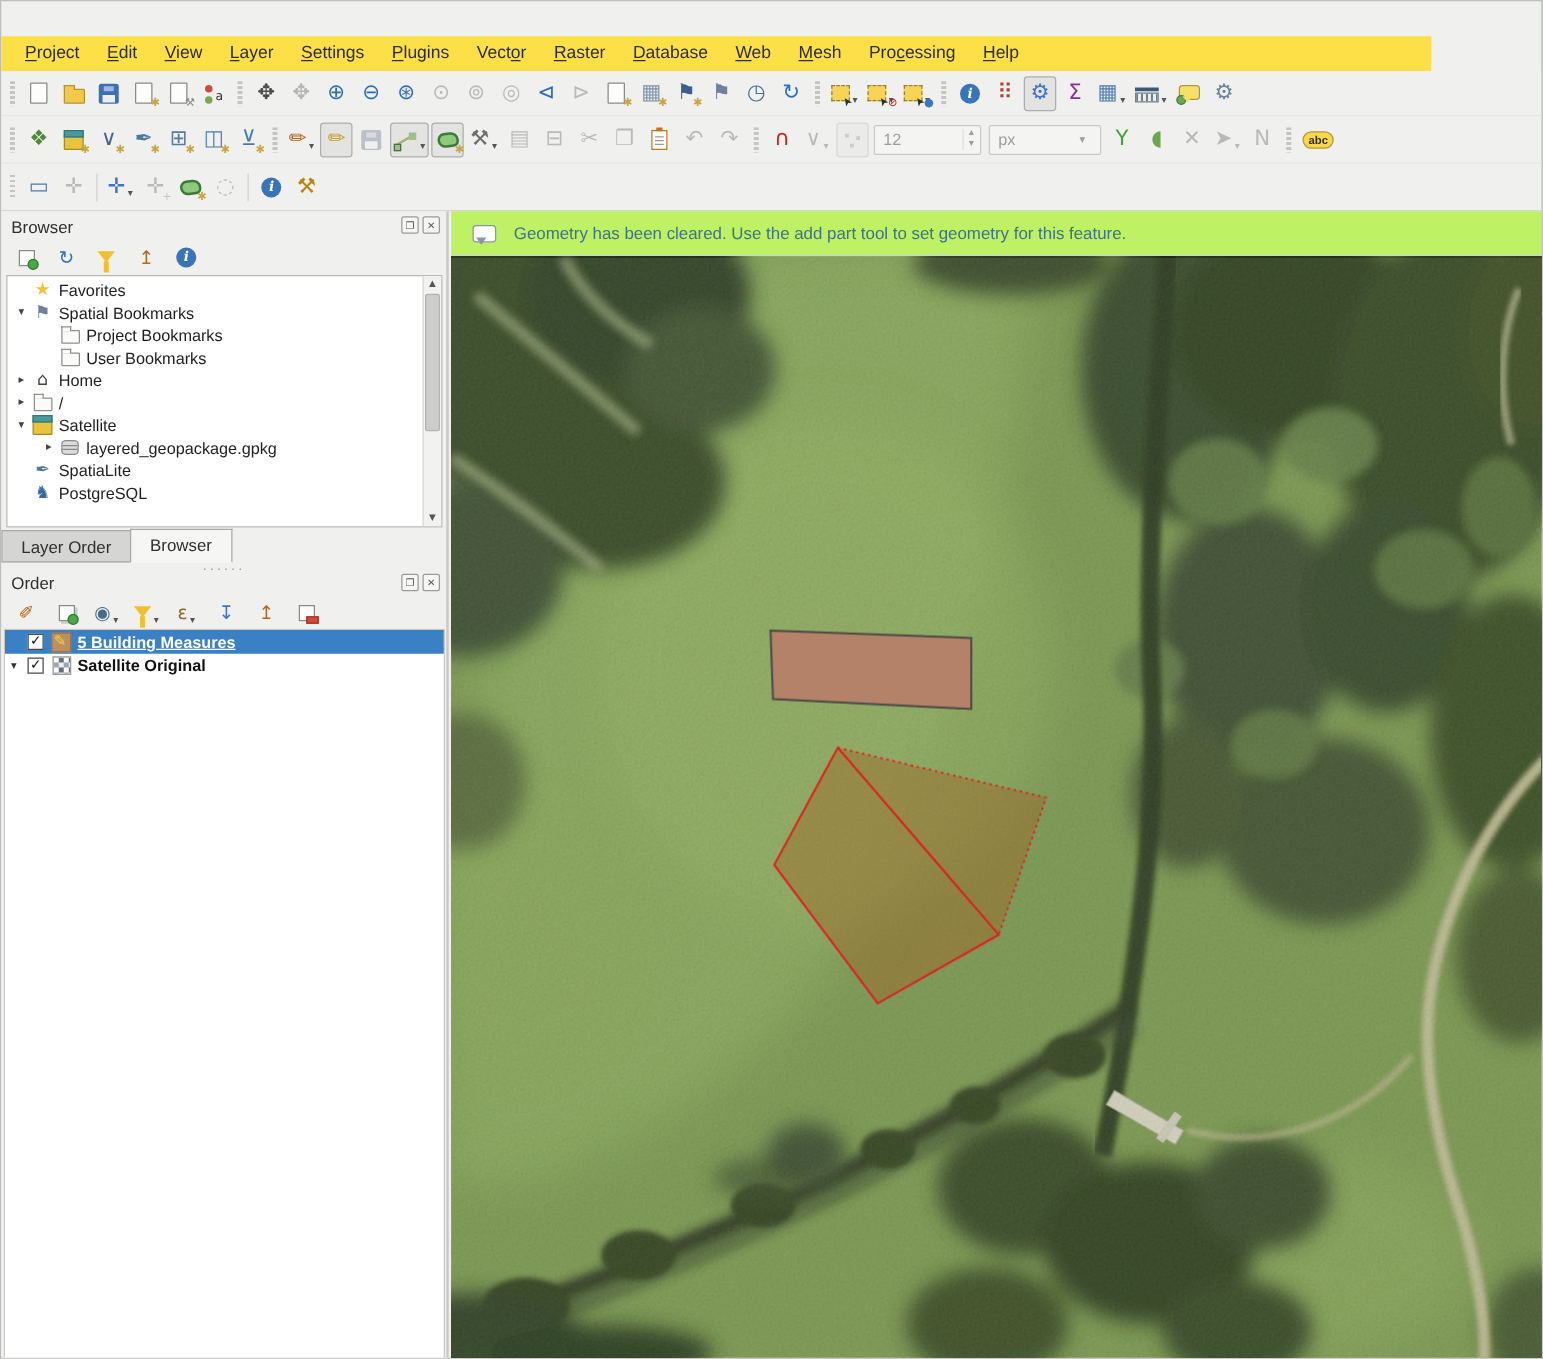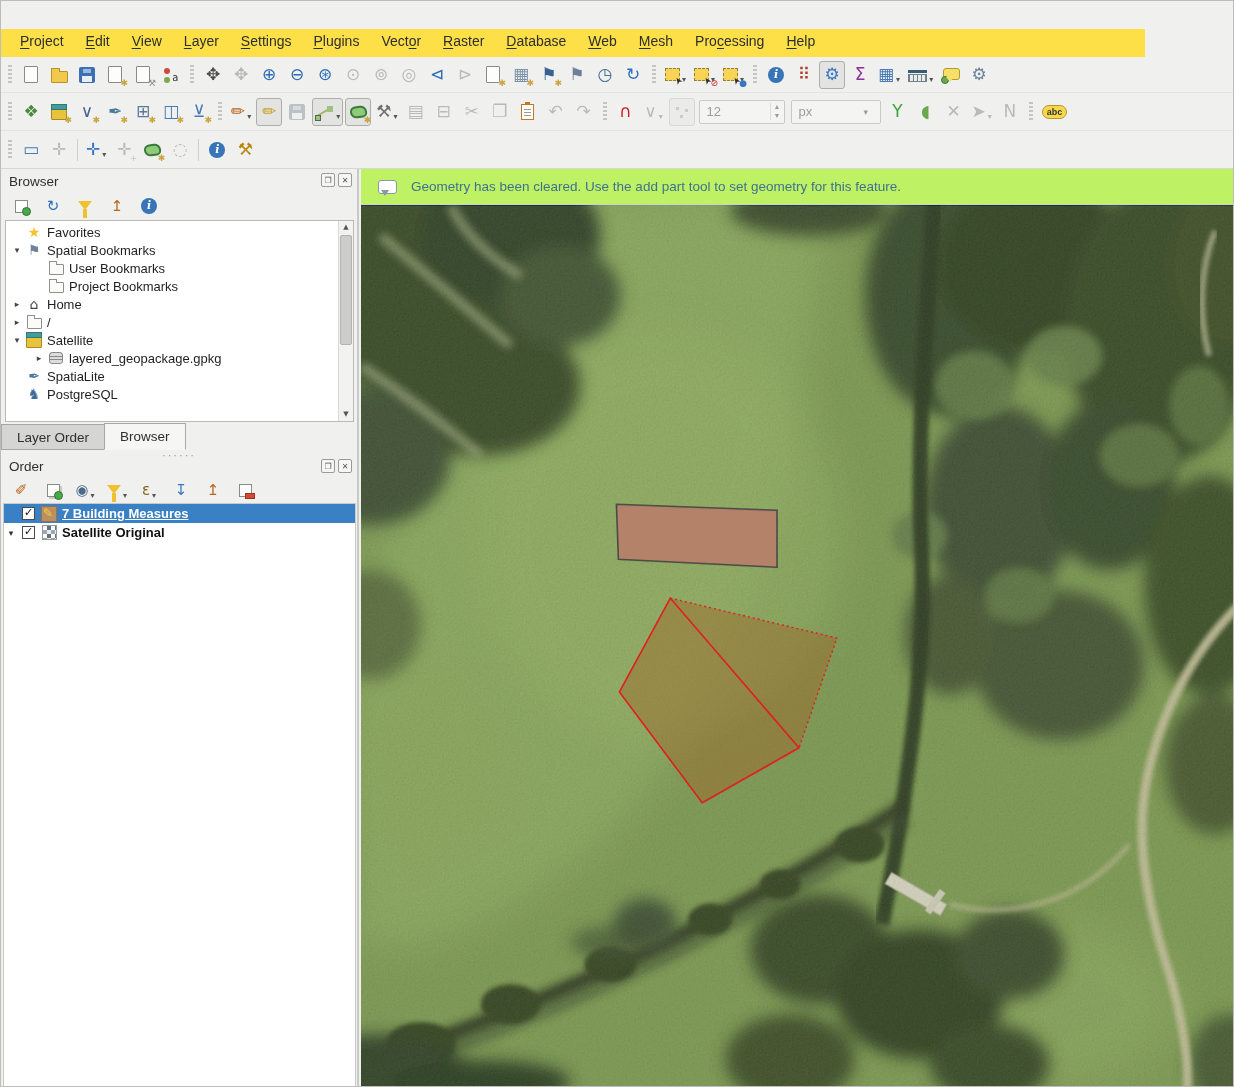--- a/index.html
+++ b/index.html
@@ -451,28 +451,28 @@
             <span class="tico">
               <span class="ic" style="color: rgb(112, 128, 154);">⚑</span>
             </span>
             <span class="tlabel">Spatial Bookmarks</span>
           </div>
           <div class="trow" style="padding-left: 26px;">
             <span class="exp"></span>
             <span class="tico">
               <span class="ic i-foldergray"></span>
             </span>
-            <span class="tlabel">User Bookmarks</span>
+            <span class="tlabel">Project Bookmarks</span>
           </div>
           <div class="trow" style="padding-left: 26px;">
             <span class="exp"></span>
             <span class="tico">
               <span class="ic i-foldergray"></span>
             </span>
-            <span class="tlabel">Project Bookmarks</span>
+            <span class="tlabel">User Bookmarks</span>
           </div>
           <div class="trow" style="padding-left: 4px;">
             <span class="exp">▸</span>
             <span class="tico">
               <span class="ic" style="color: rgb(68, 68, 68);">⌂</span>
             </span>
             <span class="tlabel">Home</span>
           </div>
           <div class="trow" style="padding-left: 4px;">
             <span class="exp">▸</span>
@@ -555,21 +555,21 @@
           <span class="ic i-rmv"></span>
         </div>
       </div>
     <div id="layers-list">
         <div class="lrow sel">
           <span class="exp"></span>
           <span class="cb"></span>
           <span class="lico">
             <span class="ic i-edittile"></span>
           </span>
-          <span class="llabel u">7 Building Measures</span>
+          <span class="llabel u">5 Building Measures</span>
         </div>
         <div class="lrow">
           <span class="exp">▾</span>
           <span class="cb"></span>
           <span class="lico">
             <span class="ic i-checker"></span>
           </span>
           <span class="llabel">Satellite Original</span>
         </div>
       </div>

